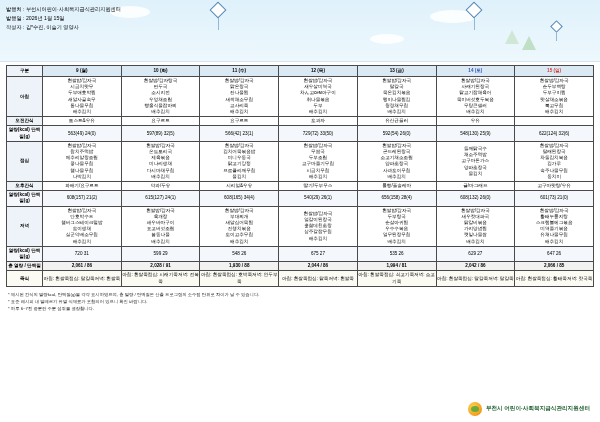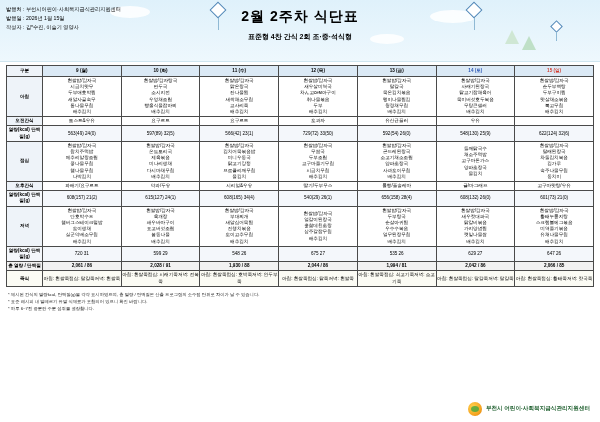--- a/index.html
+++ b/index.html
@@ -138,24 +138,20 @@
       <div class="body" style="width:9px;height:9px;"></div>
         <div class="tail" style="left:4px;top:10px;height:9px;"></div>
     </div>
 
     <div class="hdr-left">
       <div>발행처 : 부천시어린이·사회복지급식관리지원센터</div>
       <div>발행일 : 2026년 1월 15일</div>
       <div>작성자 : 김*수진, 이슬기 영양사</div>
     </div>
 
-    <div class="title-wrap">
-      <div class="title">2월 2주차 식단표</div>
-      <div class="subtitle">표준형 4찬 간식 2회 조·중·석식형</div>
-    </div>
   </div>
 
   <table class="menu">
     <thead>
       <tr>
         <th class="col-label">구분</th>
         <th id="th0">9   (월)</th>
         <th id="th1">10   (화)</th>
         <th id="th2">11   (수)</th>
         <th id="th3">12   (목)</th>

